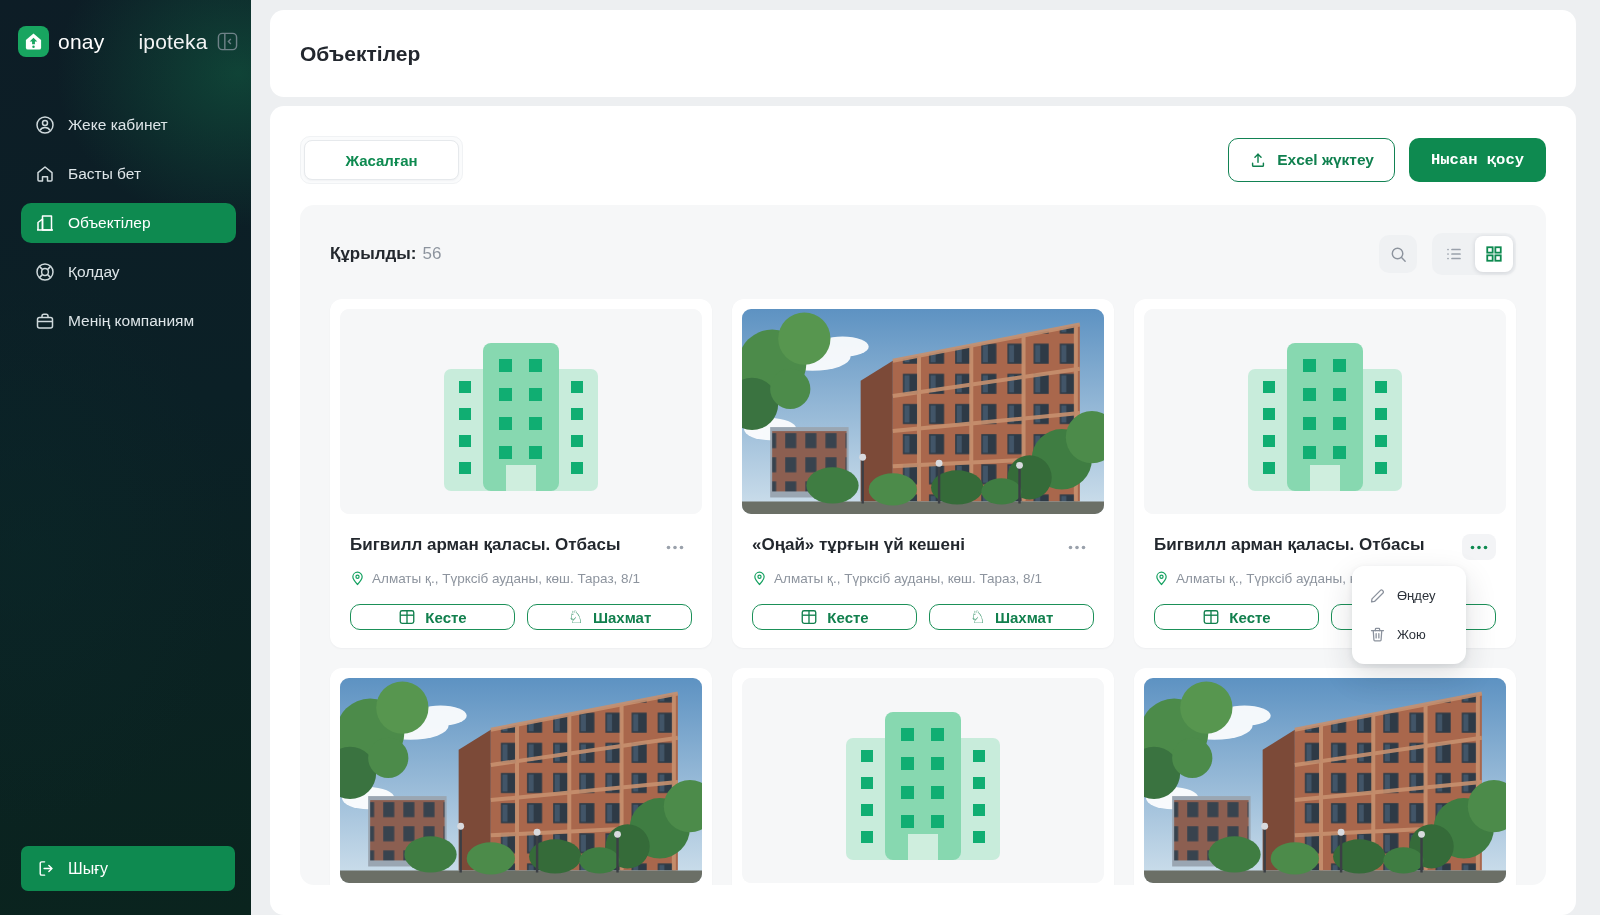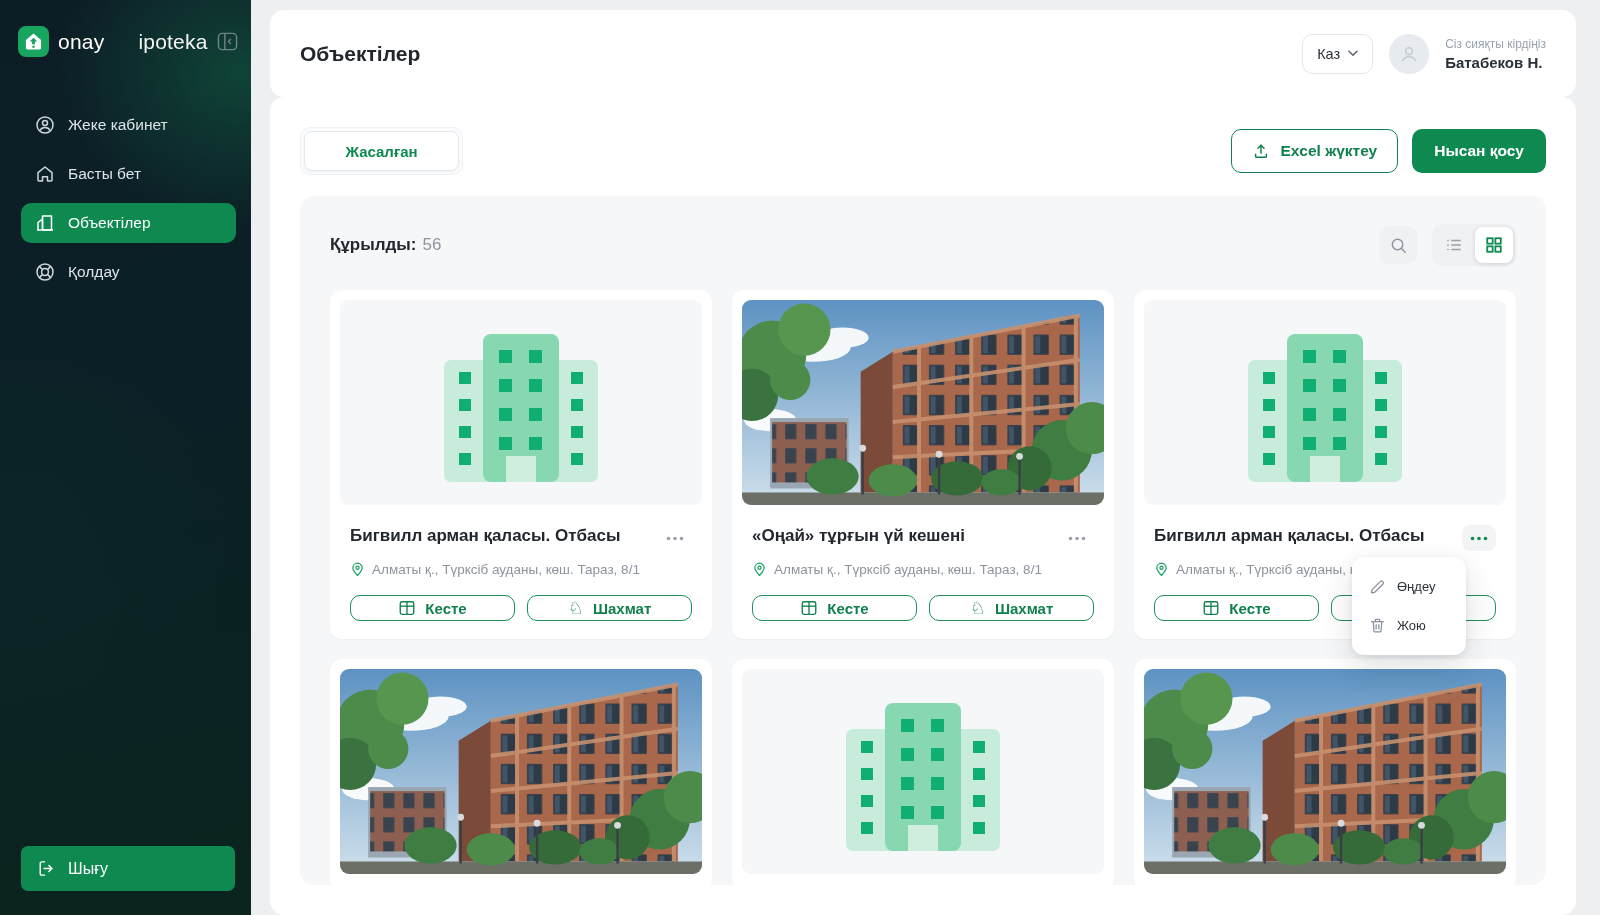--- a/index.html
+++ b/index.html
@@ -53,42 +53,42 @@
     display:flex; align-items:center; gap:8px; font-size:14.5px; color:#2b3138; font-family:inherit; cursor:pointer;
   }
   .avatar {
     width:40px; height:40px; border-radius:50%; background:#e7eaee;
     display:flex; align-items:center; justify-content:center; color:#c6ccd4;
   }
   .user-block { display:flex; flex-direction:column; gap:3px; }
   .login-hint { font-size:12px; color:#9aa3b0; }
   .user-name { font-size:15px; color:#2b3138; font-weight:600; }
   .content-card {
-    background:#fff; border-radius:14px; flex:1; padding:30px; overflow:hidden;
+    background:#fff; border-radius:14px; margin-top:9px; flex:1; padding:30px; overflow:hidden;
     display:flex; flex-direction:column;
   }
   .toolbar { display:flex; align-items:center; }
   .tabs-group {
     display:flex; background:#fafbfc; border:1px solid #f0f2f4; border-radius:10px; padding:3px; gap:4px;
   }
   .tab {
     min-width:155px; height:40px; border-radius:8px; display:flex; align-items:center; justify-content:center;
     font-size:15px; cursor:pointer; border:1px solid transparent;
   }
   .tab.active { background:#fff; border-color:#e6e9ec; color:#0e8a50; font-weight:700; box-shadow:0 1px 2px rgba(16,24,40,.04); }
   .tab.inactive { color:#a7aeb8; font-weight:500; }
   .toolbar-actions { margin-left:auto; display:flex; gap:14px;justify-content:space-between; }
   .excel-btn {
     height:44px; padding:0 20px; background:#fff; border:1.5px solid #128253; border-radius:10px;
     color:#10804f; font-size:15.5px; font-weight:600; font-family:inherit;
     display:flex; align-items:center; gap:10px; cursor:pointer;
   }
   .add-btn {
     height:44px; padding:0 22px; background:#0e8a50; border:none; border-radius:10px;
-    color:#fff; font-size:15.5px; font-weight:600; font-family:Liberation Sans, sans-serif; cursor:pointer;
+    color:#fff; font-size:15.5px; font-weight:600; font-family:Liberation Mono, monospace; cursor:pointer;
   }
   .inner-panel {
     margin-top:21px; background:#f6f7f8; border-radius:14px; padding:28px 30px; flex:1; overflow:hidden;
   }
   .panel-head { display:flex; align-items:center; }
   .created { font-size:17px; }
   .created .lbl { font-weight:700; color:#23282e; }
   .created .cnt { color:#8d949e; font-weight:400; margin-left:6px; }
   .panel-controls { margin-left:auto; display:flex; gap:15px; align-items:center; }
   .icon-btn {
@@ -199,60 +199,50 @@
           <circle cx="10" cy="10" r="8"></circle>
           <circle cx="10" cy="10" r="3.4"></circle>
           <line x1="12.4" y1="7.6" x2="15.6" y2="4.4"></line>
           <line x1="7.6" y1="12.4" x2="4.4" y2="15.6"></line>
           <line x1="12.4" y1="12.4" x2="15.6" y2="15.6"></line>
           <line x1="7.6" y1="7.6" x2="4.4" y2="4.4"></line>
         </svg>
       </span>
       <span>Қолдау</span>
     </div>
+    <div class="menu-item">
+      <span class="mi-icon">
+        <svg width="20" height="20" viewBox="0 0 20 20" fill="none" stroke="currentColor" stroke-width="1.5" stroke-linejoin="round">
+          <rect x="2.5" y="6.5" width="15" height="10.5" rx="2"></rect>
+          <path d="M7 6.5 V5 a1.8 1.8 0 0 1 1.8-1.8 h2.4 A1.8 1.8 0 0 1 13 5 v1.5"></path>
+          <path d="M2.5 10.5 h15"></path>
+        </svg>
+      </span>
+      <span>Менің компаниям</span>
+    </div>
   </nav>
 
   <div class="sidebar-spacer"></div>
 
   <button class="logout-btn">
     <span style="display:flex">
       <svg width="19" height="19" viewBox="0 0 20 20" fill="none" stroke="#fff" stroke-width="1.5" stroke-linecap="round" stroke-linejoin="round">
         <path d="M8 3 H5 a1.6 1.6 0 0 0 -1.6 1.6 v10.8 A1.6 1.6 0 0 0 5 17 h3"></path>
         <path d="M12.5 6.8 L15.7 10 l-3.2 3.2"></path>
         <line x1="15.4" y1="10" x2="7.5" y2="10"></line>
       </svg>
     </span>
     <span>Шығу</span>
   </button>
 </aside>
 
 <div class="main">
 
   <header class="topbar">
     <h1 class="page-title">Объектілер</h1>
-    <div class="topbar-right">
-      <button class="lang-btn">
-        <span>Каз</span>
-        <span style="display:flex">
-          <svg width="10" height="7" viewBox="0 0 10 7" fill="none" stroke="#5c636b" stroke-width="1.5" stroke-linecap="round">
-              <path d="M1 1.3 L5 5.3 L9 1.3"></path>
-            </svg>
-        </span>
-      </button>
-      <div class="avatar">
-        <svg width="24" height="24" viewBox="0 0 24 24" fill="none" stroke="currentColor" stroke-width="1.6">
-          <circle cx="12" cy="9.2" r="3.4"></circle>
-          <path d="M5.2 19.2 c1.4-3.2 4.1-4.4 6.8-4.4 s5.4 1.2 6.8 4.4"></path>
-        </svg>
-      </div>
-      <div class="user-block">
-        <span class="login-hint">Сіз сияқты кірдіңіз</span>
-        <span class="user-name">Батабеков Н.</span>
-      </div>
-    </div>
   </header>
 
   <section class="content-card">
 
     <div class="toolbar">
       <div class="tabs-group">
         <div class="tab active">
           <span>Жасалған</span>
         </div>
       </div>

